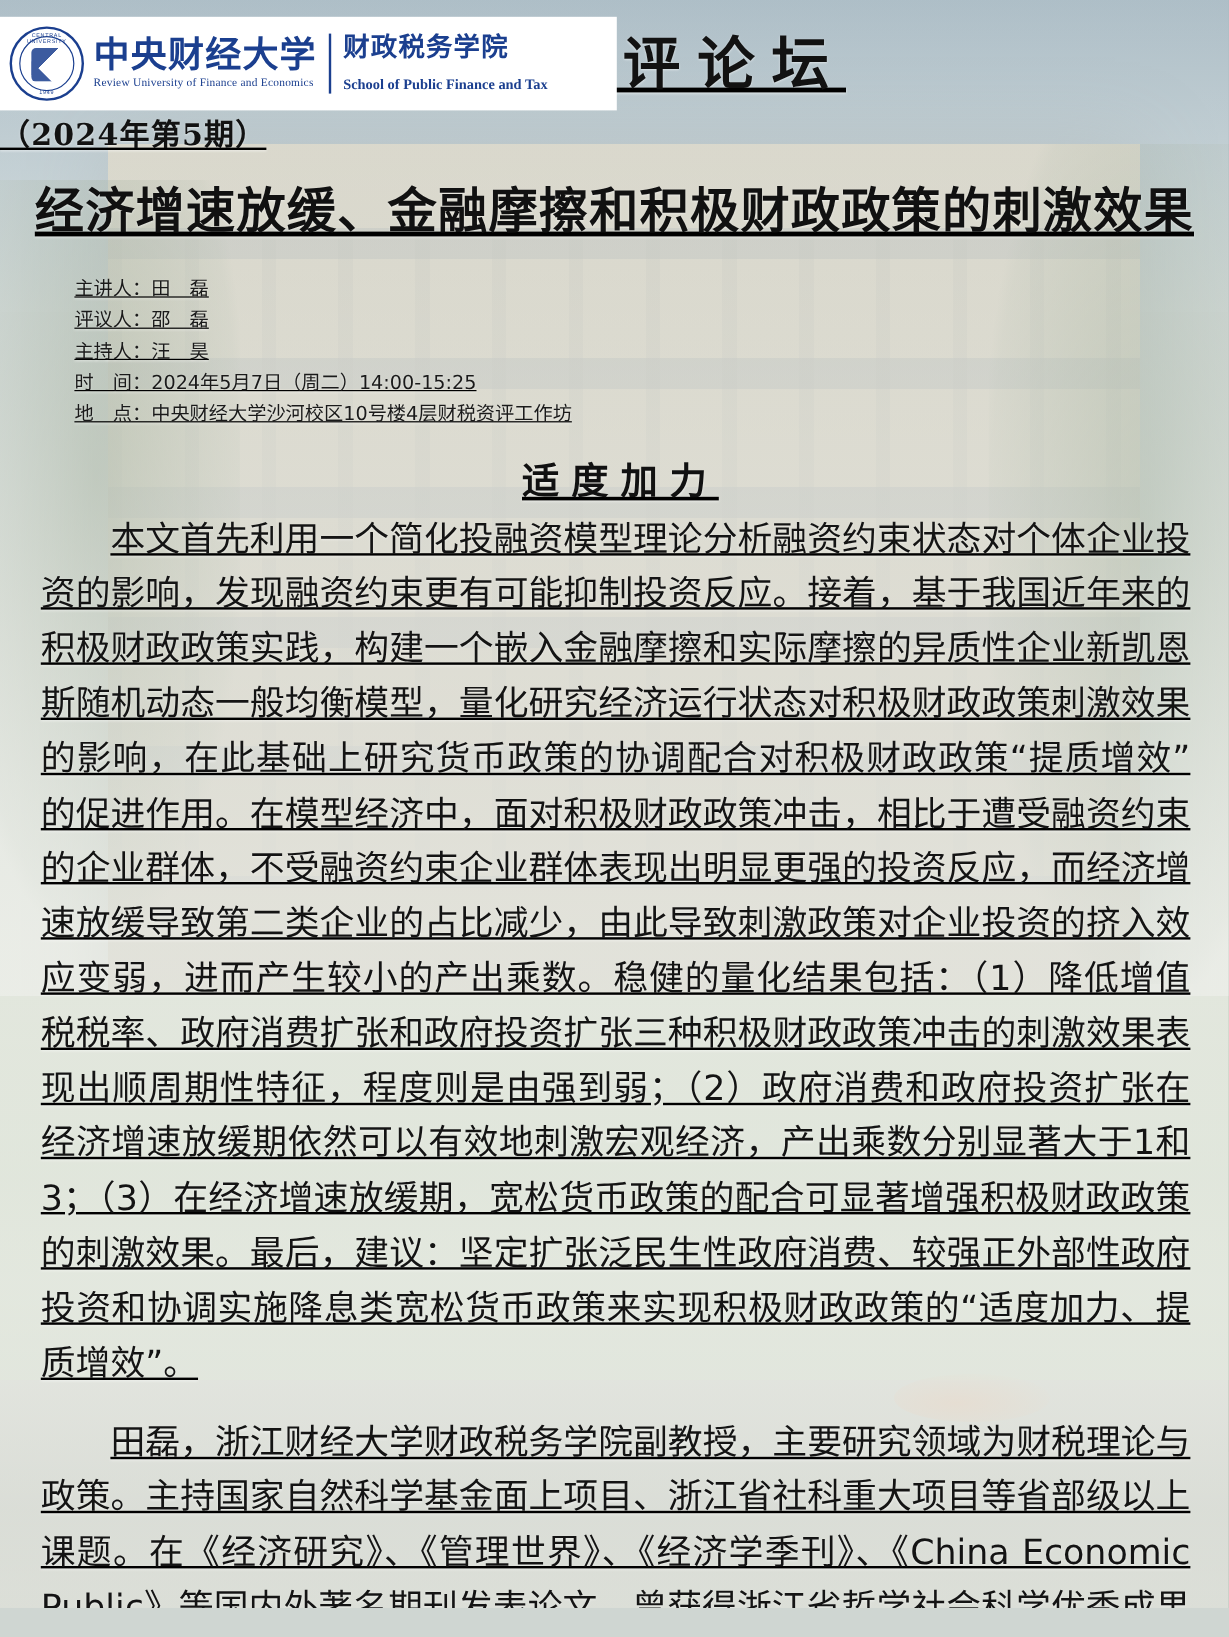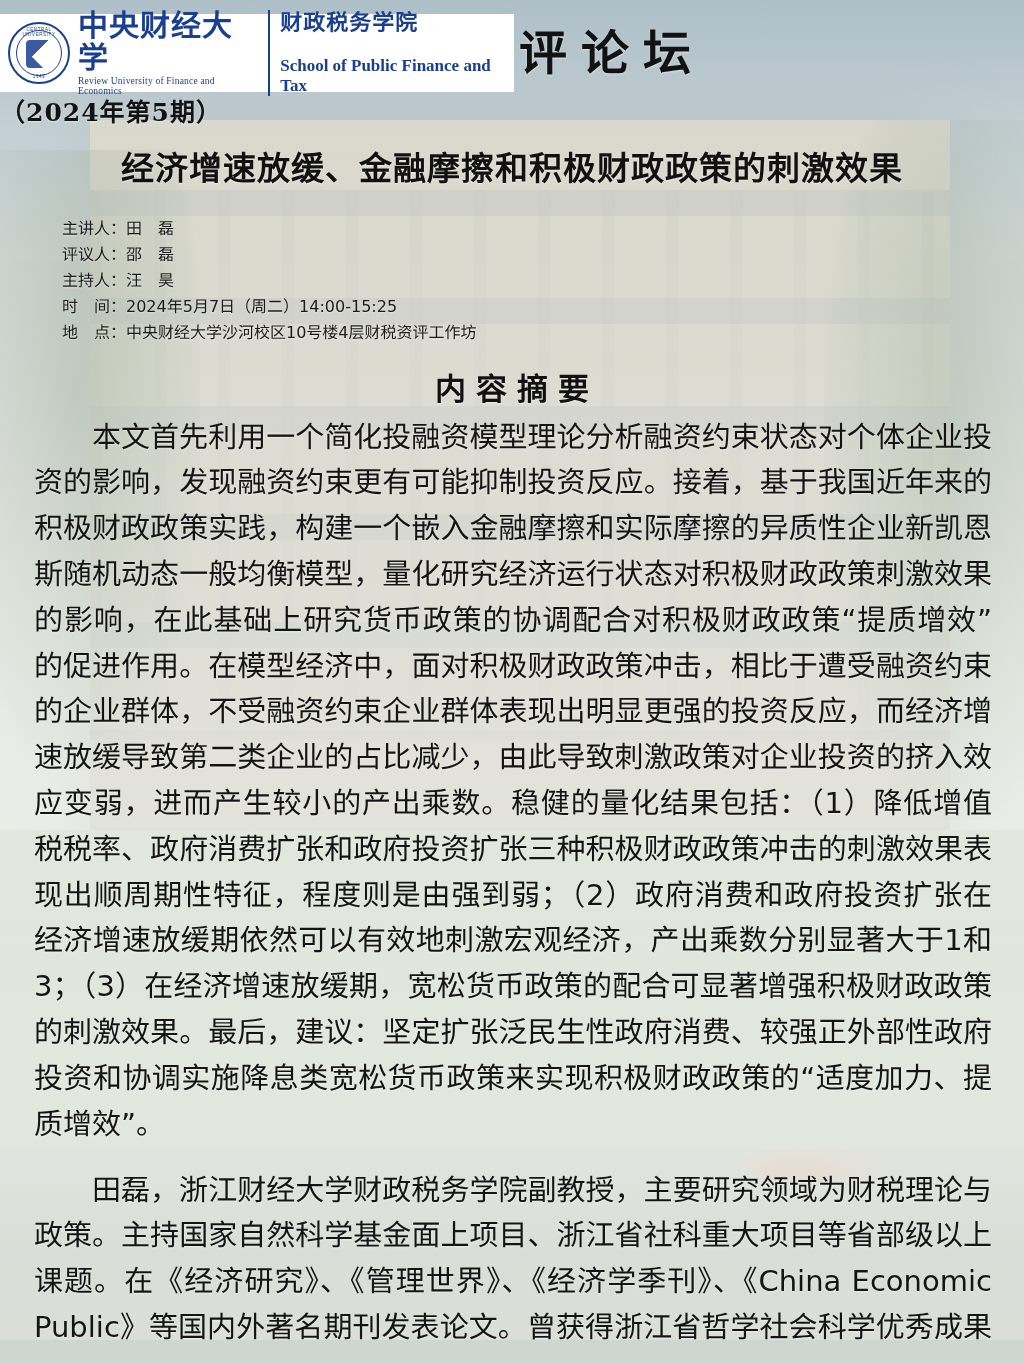--- a/index.html
+++ b/index.html
@@ -14,20 +14,21 @@
     overflow: hidden;
   }
 
   
   .poster {
     position: relative;
     width: 1024px;
     height: 1340px;
     overflow: hidden;
     background: linear-gradient(180deg, #9fb0ba 0%, #b9c4c6 18%, #c9cfc8 40%, #cfd2c8 62%, #c6cdc3 80%, #b9c2b8 100%);
+    text-decoration: underline;
   }
 
   
   .bg-sky {
     position: absolute;
     left: 0; top: 0; right: 0;
     height: 260px;
     background: linear-gradient(180deg, #8fa6b4 0%, #a8bac3 55%, #bcc7c9 100%);
   }
   .bg-building {
@@ -203,21 +204,21 @@
     font-family: "DejaVu Serif", serif;
     font-weight: bold;
     font-size: 22px;
     color: #1b3f8f;
     letter-spacing: 1px;
     line-height: 1.1;
   }
   .logo-school .en {
     font-family: "Liberation Serif", serif;
     font-weight: bold;
-    font-size: 17px;
+    font-size: 12px;
     color: #1b3f8f;
     margin-top: 10px;
   }
 
   
   .main-title {
     margin: 14px 0 0 0;
     text-align: center;
     font-family: "DejaVu Serif", serif;
     font-weight: bold;
@@ -234,21 +235,21 @@
     font-size: 25px;
     color: #121212;
     letter-spacing: 1px;
     text-shadow: 0 1px 2px rgba(255,255,255,0.5);
   }
   .subtitle {
     margin: 14px 24px 0 24px;
     text-align: center;
     font-family: "DejaVu Serif", serif;
     font-weight: bold;
-    font-size: 33px;
+    font-size: 41px;
     color: #111;
     letter-spacing: 1px;
     text-shadow: 0 1px 2px rgba(255,255,255,0.5);
   }
 
   
   .info {
     margin: 26px 0 0 62px;
     font-family: "DejaVu Sans", sans-serif;
     font-size: 16px;
@@ -325,18 +326,18 @@
     <h2 class="subtitle">经济增速放缓、金融摩擦和积极财政政策的刺激效果</h2>
 
     <div class="info">
       <div class="row">主讲人：田　磊</div>
       <div class="row">评议人：邵　磊</div>
       <div class="row">主持人：汪　昊</div>
       <div class="row">时　间：2024年5月7日（周二）14:00-15:25</div>
       <div class="row">地　点：中央财经大学沙河校区10号楼4层财税资评工作坊</div>
     </div>
 
-    <div class="section-title">内容摘要</div>
+    <div class="section-title">适度加力</div>
     <p class="para">本文首先利用一个简化投融资模型理论分析融资约束状态对个体企业投资的影响，发现融资约束更有可能抑制投资反应。接着，基于我国近年来的积极财政政策实践，构建一个嵌入金融摩擦和实际摩擦的异质性企业新凯恩斯随机动态一般均衡模型，量化研究经济运行状态对积极财政政策刺激效果的影响，在此基础上研究货币政策的协调配合对积极财政政策“提质增效”的促进作用。在模型经济中，面对积极财政政策冲击，相比于遭受融资约束的企业群体，不受融资约束企业群体表现出明显更强的投资反应，而经济增速放缓导致第二类企业的占比减少，由此导致刺激政策对企业投资的挤入效应变弱，进而产生较小的产出乘数。稳健的量化结果包括：（1）降低增值税税率、政府消费扩张和政府投资扩张三种积极财政政策冲击的刺激效果表现出顺周期性特征，程度则是由强到弱；（2）政府消费和政府投资扩张在经济增速放缓期依然可以有效地刺激宏观经济，产出乘数分别显著大于1和3；（3）在经济增速放缓期，宽松货币政策的配合可显著增强积极财政政策的刺激效果。最后，建议：坚定扩张泛民生性政府消费、较强正外部性政府投资和协调实施降息类宽松货币政策来实现积极财政政策的“适度加力、提质增效”。</p>
     <p class="para bio">田磊，浙江财经大学财政税务学院副教授，主要研究领域为财税理论与政策。主持国家自然科学基金面上项目、浙江省社科重大项目等省部级以上课题。在《经济研究》、《管理世界》、《经济学季刊》、《China Economic Public》等国内外著名期刊发表论文。曾获得浙江省哲学社会科学优秀成果奖（青年奖）、邓子基财经学术论文奖、邹至庄最佳经济学论文奖等学术奖项。</p>
 
   </div>
 </div>
 
 </body></html>

